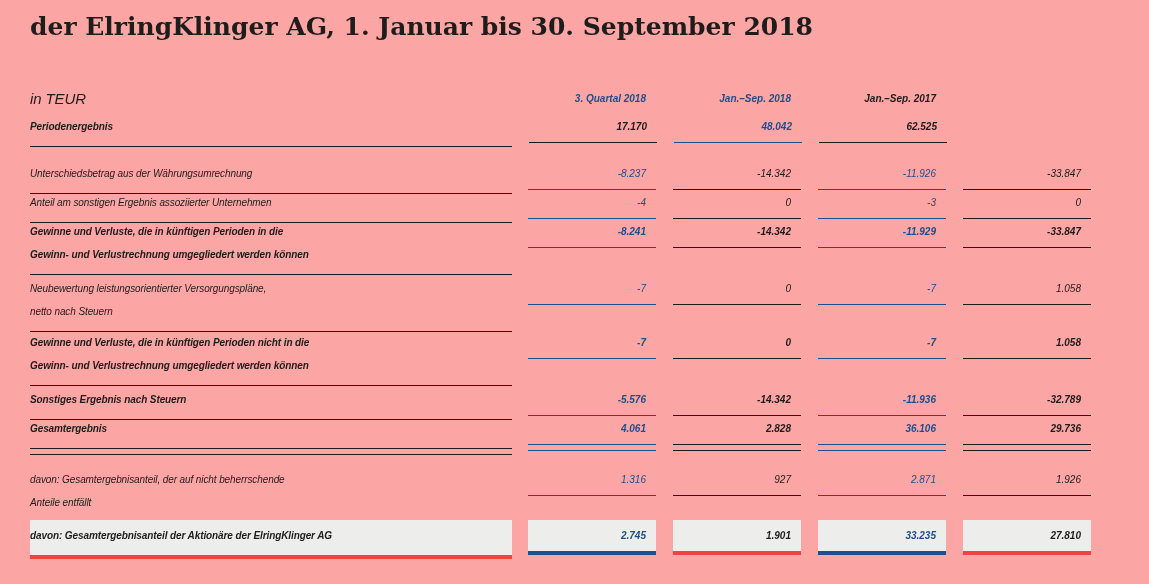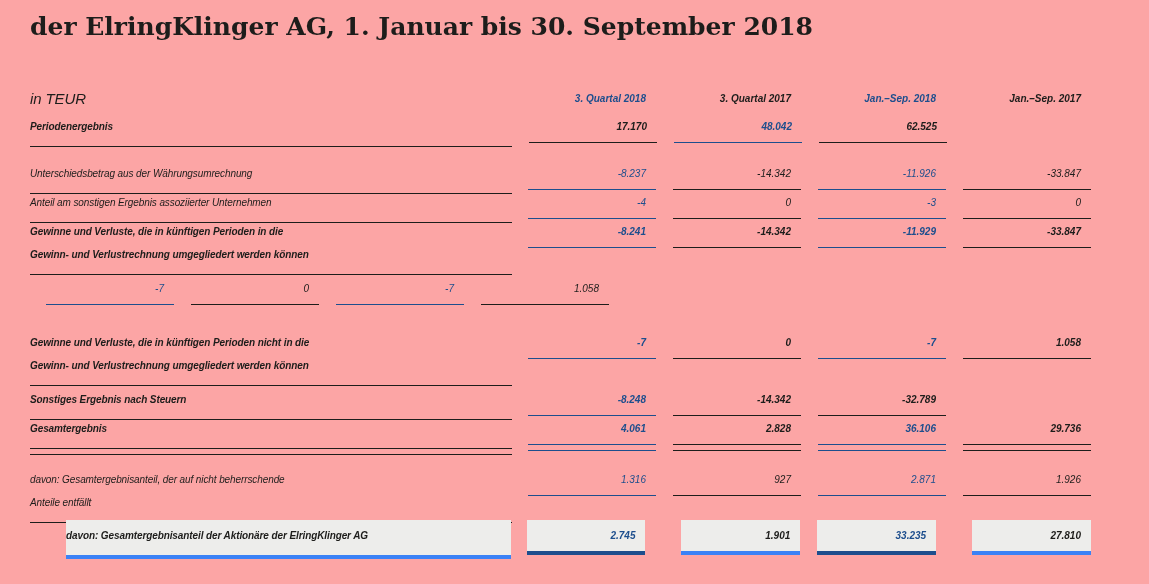--- a/index.html
+++ b/index.html
@@ -58,21 +58,21 @@
     font-size: 15px;
     padding-bottom: 3px;
   }
   .thead .cell-val {
     font-weight: 700;
     padding-bottom: 3px;
   }
   
   .b-black { border-bottom: 1.5px solid #1d1d1b; }
   .b-blue  { border-bottom: 1.5px solid #1d4e8d; }
-  .bt-black { border-bottom: 4px solid #3b82f6; margin-left: 36px; }
+  .bt-black { border-bottom: 4px solid #ef4444; }
   .bt-blue  { border-bottom: 4px solid #1d4e8d; }
   
   .c-blue  { color: #1d4e8d; }
   .c-black { color: #1d1d1b; }
   .bold { font-weight: 700; }
   
   .hl { background: #ededeb; }
   .hl-row .cell-label { padding-top: 4px; }
   .hl-row .cell-val   { padding-top: 4px; }
 </style>
@@ -80,21 +80,20 @@
 <body>
 
 <div class="page">
   <h1 class="title">der ElringKlinger AG, 1. Januar bis 30. September 2018</h1>
 
   <div class="fin-table">
     <div class="trow thead">
       <div class="cell-label c-black">in TEUR</div>
 
     <div class="cell-val first c-blue">3. Quartal 2018</div>
-        <div class="cell-val c-black">3. Quartal 2017</div>
         <div class="cell-val c-blue">Jan.–Sep. 2018</div>
         <div class="cell-val c-black">Jan.–Sep. 2017</div>
       </div>
     <div id="tbody">
         <div class="trow" style="height: 47px;">
           <div class="cell-label c-black bold b-black">Periodenergebnis</div>
           <div class="cell-val bold c-black b-black">17.170</div>
           <div class="cell-val bold c-blue b-blue">48.042</div>
           <div class="cell-val bold c-black b-black">62.525</div>
         </div>
@@ -113,36 +112,38 @@
           <div class="cell-val c-black b-black">0</div>
         </div>
         <div class="trow" style="height: 57px;">
           <div class="cell-label c-black bold b-black">Gewinne und Verluste, die in künftigen Perioden in die<br>Gewinn- und Verlustrechnung umgegliedert werden können</div>
           <div class="cell-val first bold c-blue b-blue">-8.241</div>
           <div class="cell-val bold c-black b-black">-14.342</div>
           <div class="cell-val bold c-blue b-blue">-11.929</div>
           <div class="cell-val bold c-black b-black">-33.847</div>
         </div>
         <div class="trow" style="height: 54px;">
+          <div class="cell-label c-black b-black">Neubewertung leistungsorientierter Versorgungspläne,<br>netto nach Steuern</div>
           <div class="cell-val first c-blue b-blue">-7</div>
           <div class="cell-val c-black b-black">0</div>
           <div class="cell-val c-blue b-blue">-7</div>
           <div class="cell-val c-black b-black">1.058</div>
         </div>
         <div class="trow" style="height: 57px;">
           <div class="cell-label c-black bold b-black">Gewinne und Verluste, die in künftigen Perioden nicht in die<br>Gewinn- und Verlustrechnung umgegliedert werden können</div>
           <div class="cell-val first bold c-blue b-blue">-7</div>
           <div class="cell-val bold c-black b-black">0</div>
           <div class="cell-val bold c-blue b-blue">-7</div>
           <div class="cell-val bold c-black b-black">1.058</div>
         </div>
         <div class="trow" style="height: 29px;">
           <div class="cell-label c-black bold b-black">Sonstiges Ergebnis nach Steuern</div>
-          <div class="cell-val first bold c-blue b-blue">-8.248</div>
+          <div class="cell-val first bold c-blue b-blue">-5.576</div>
           <div class="cell-val bold c-black b-black">-14.342</div>
+          <div class="cell-val bold c-blue b-blue">-11.936</div>
           <div class="cell-val bold c-black b-black">-32.789</div>
         </div>
         <div class="trow" style="height: 29px;">
           <div class="cell-label c-black bold b-black">Gesamtergebnis</div>
           <div class="cell-val first bold c-blue b-blue">4.061</div>
           <div class="cell-val bold c-black b-black">2.828</div>
           <div class="cell-val bold c-blue b-blue">36.106</div>
           <div class="cell-val bold c-black b-black">29.736</div>
         </div>
         <div class="trow" style="height: 22px;">

